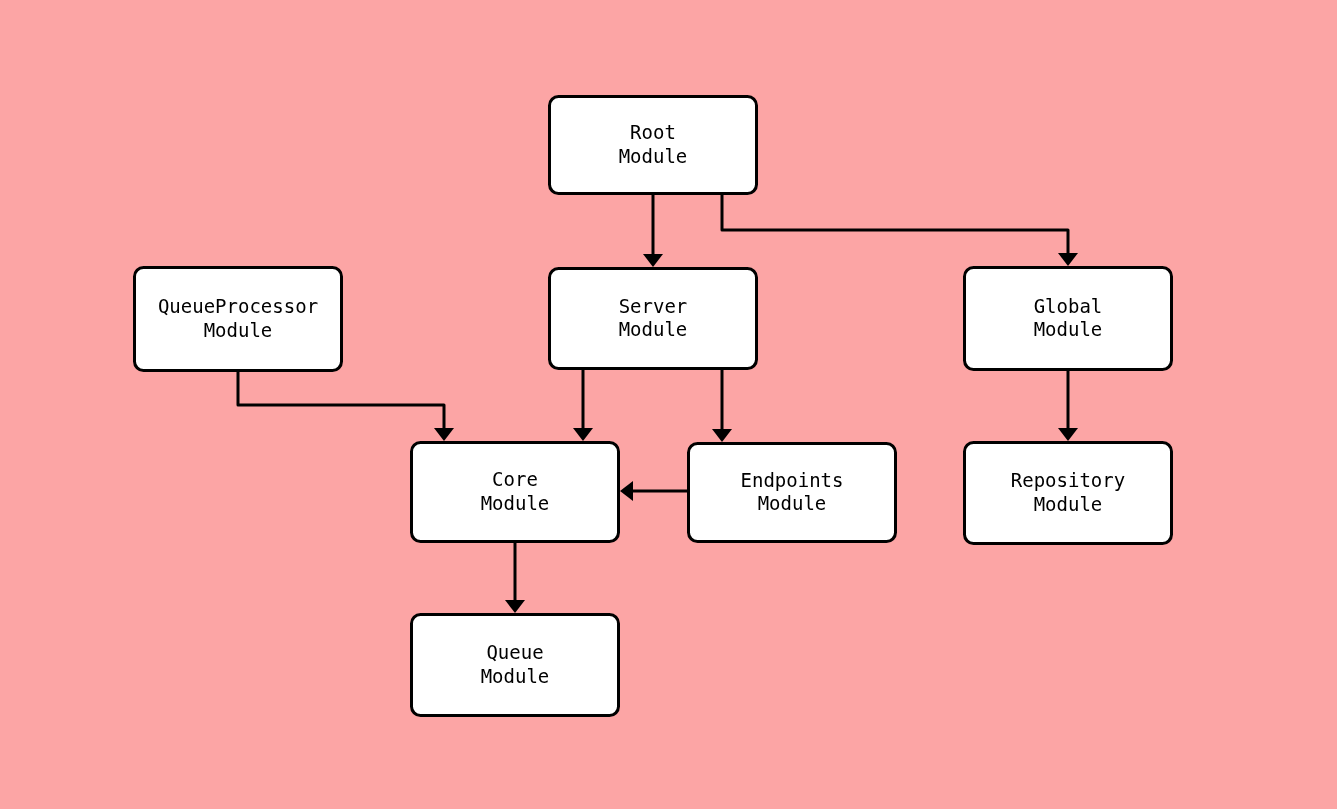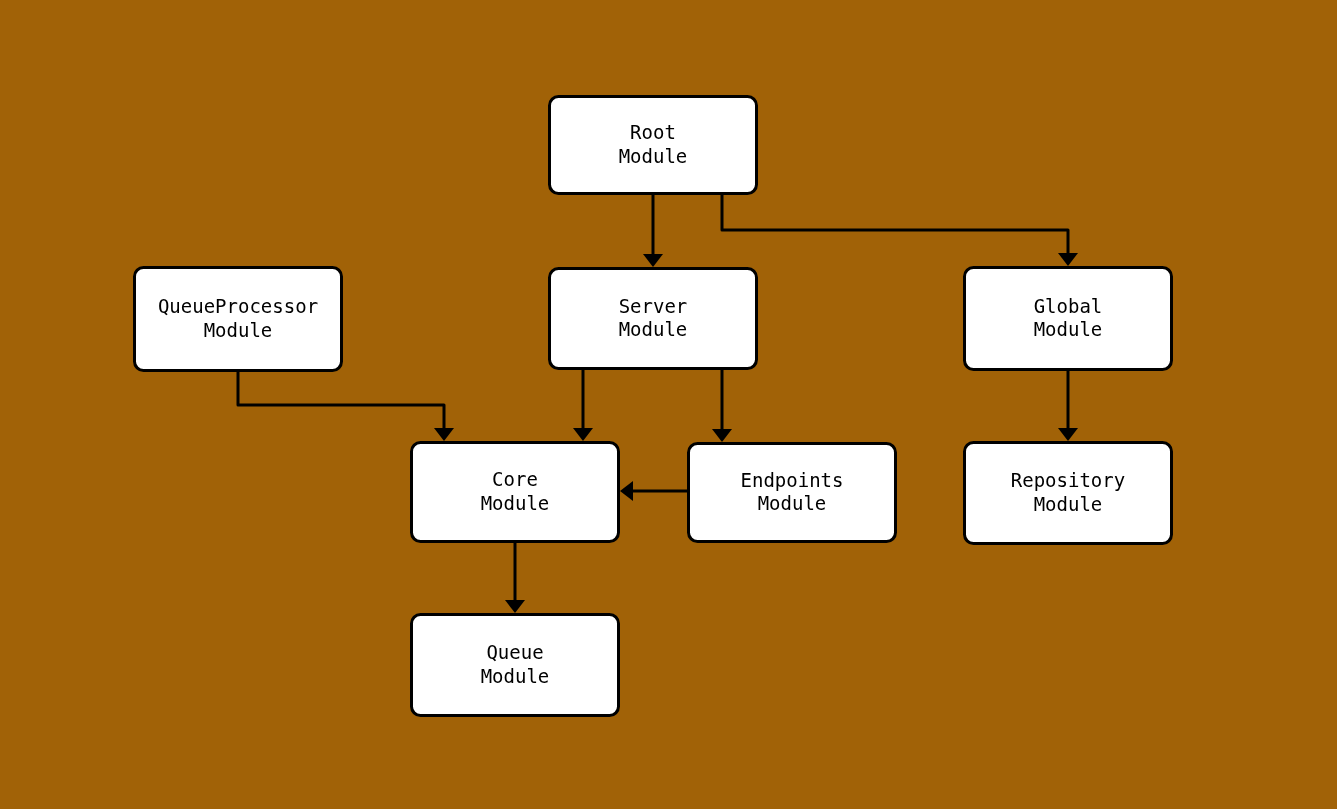--- a/index.html
+++ b/index.html
@@ -10,21 +10,21 @@
   body {
     width: 1337px;
     height: 809px;
     font-family: "DejaVu Sans Mono", monospace;
     overflow: hidden;
   }
   #diagram-root {
     position: relative;
     width: 1337px;
     height: 809px;
-    background: #a16207;
+    background: #fca5a5;
   }
   #diagram-svg {
     display: block;
     width: 1337px;
     height: 809px;
   }
   .node-rect {
     fill: #ffffff;
     stroke: #000000;
     stroke-width: 3;

